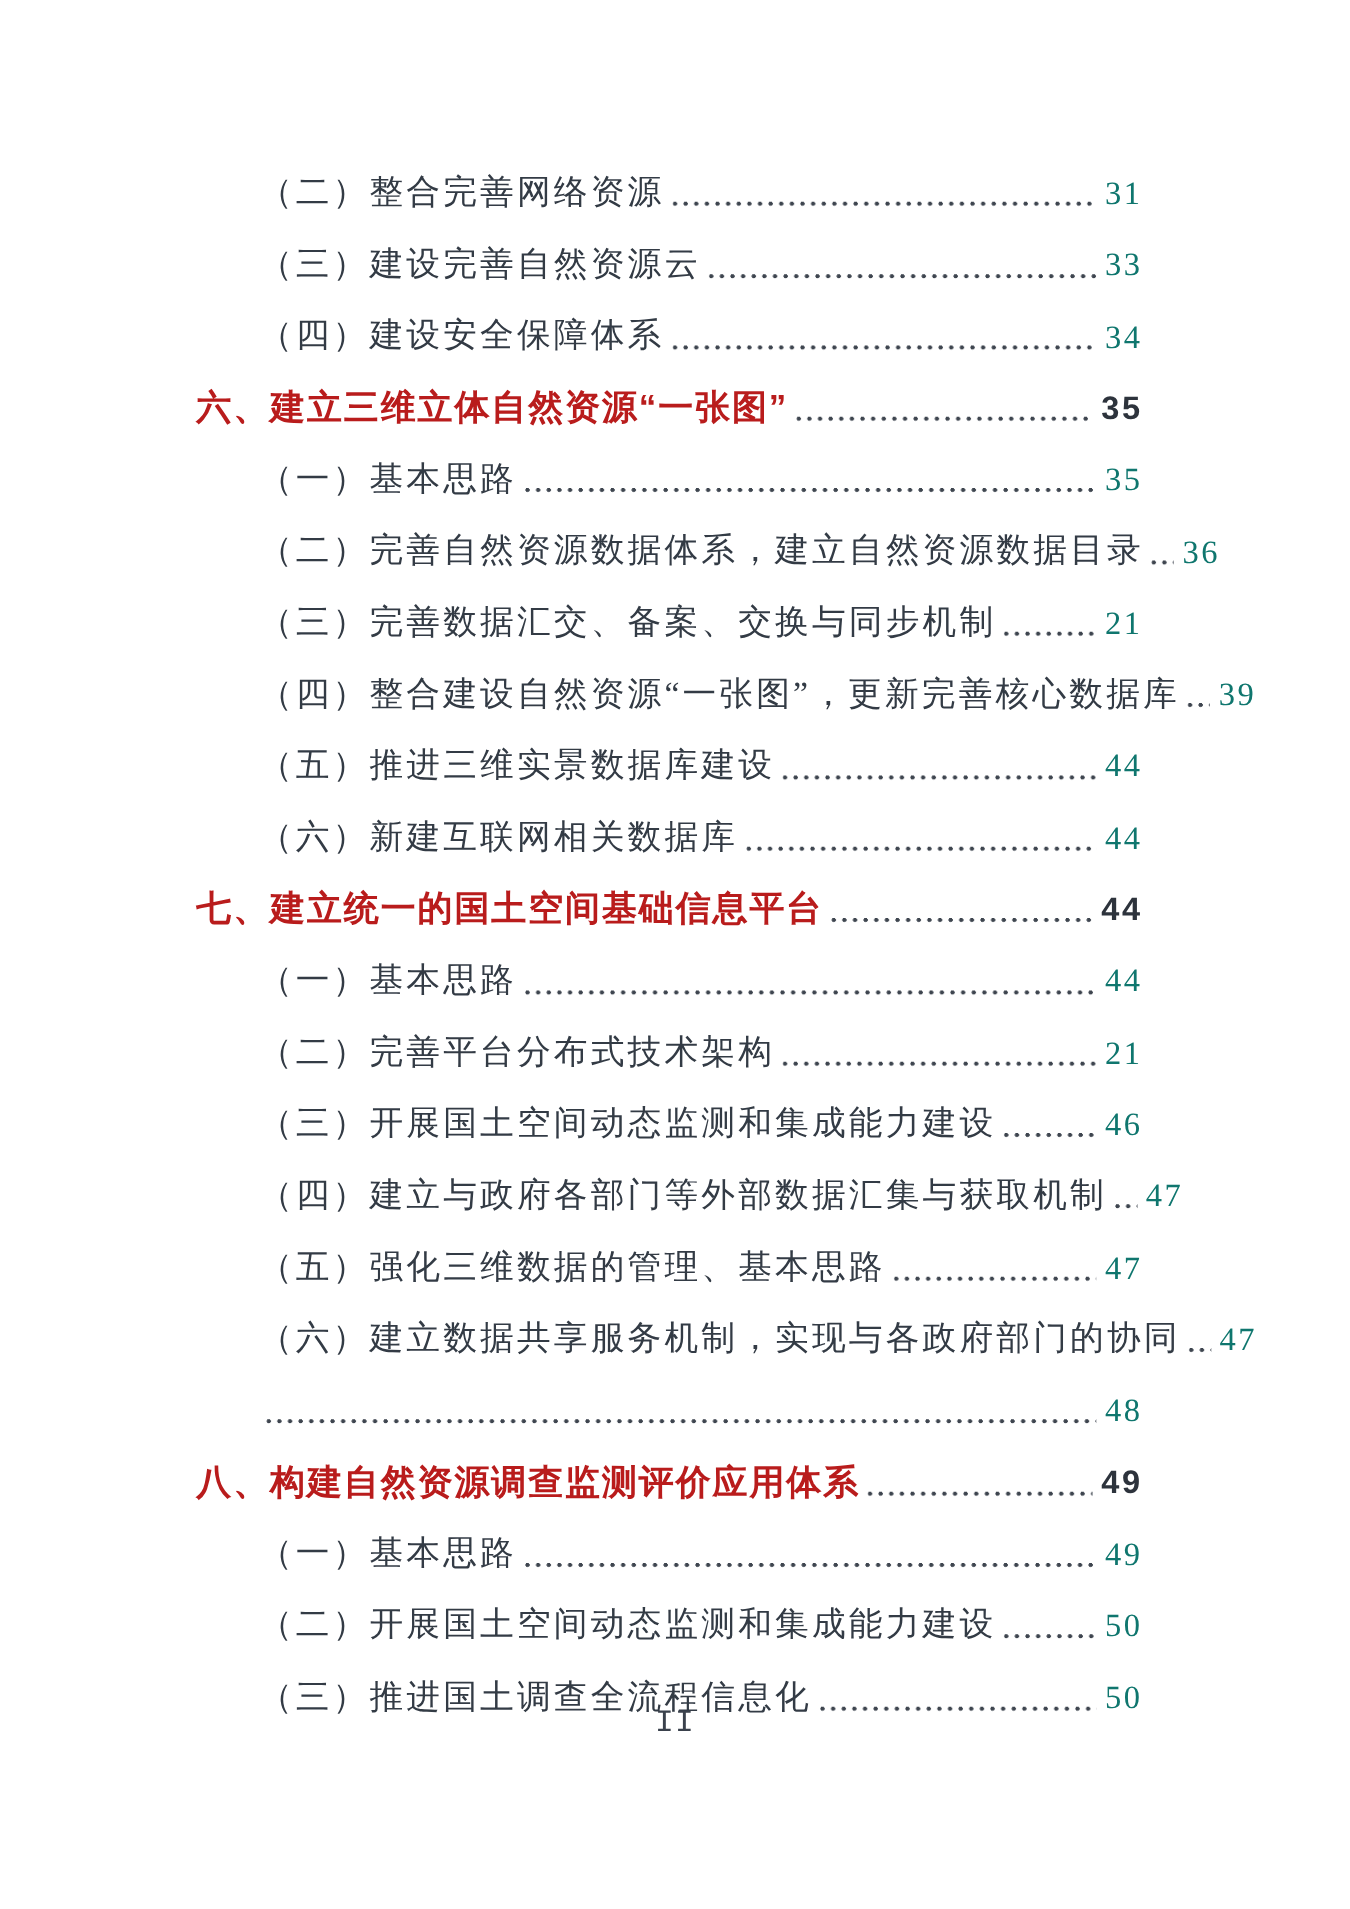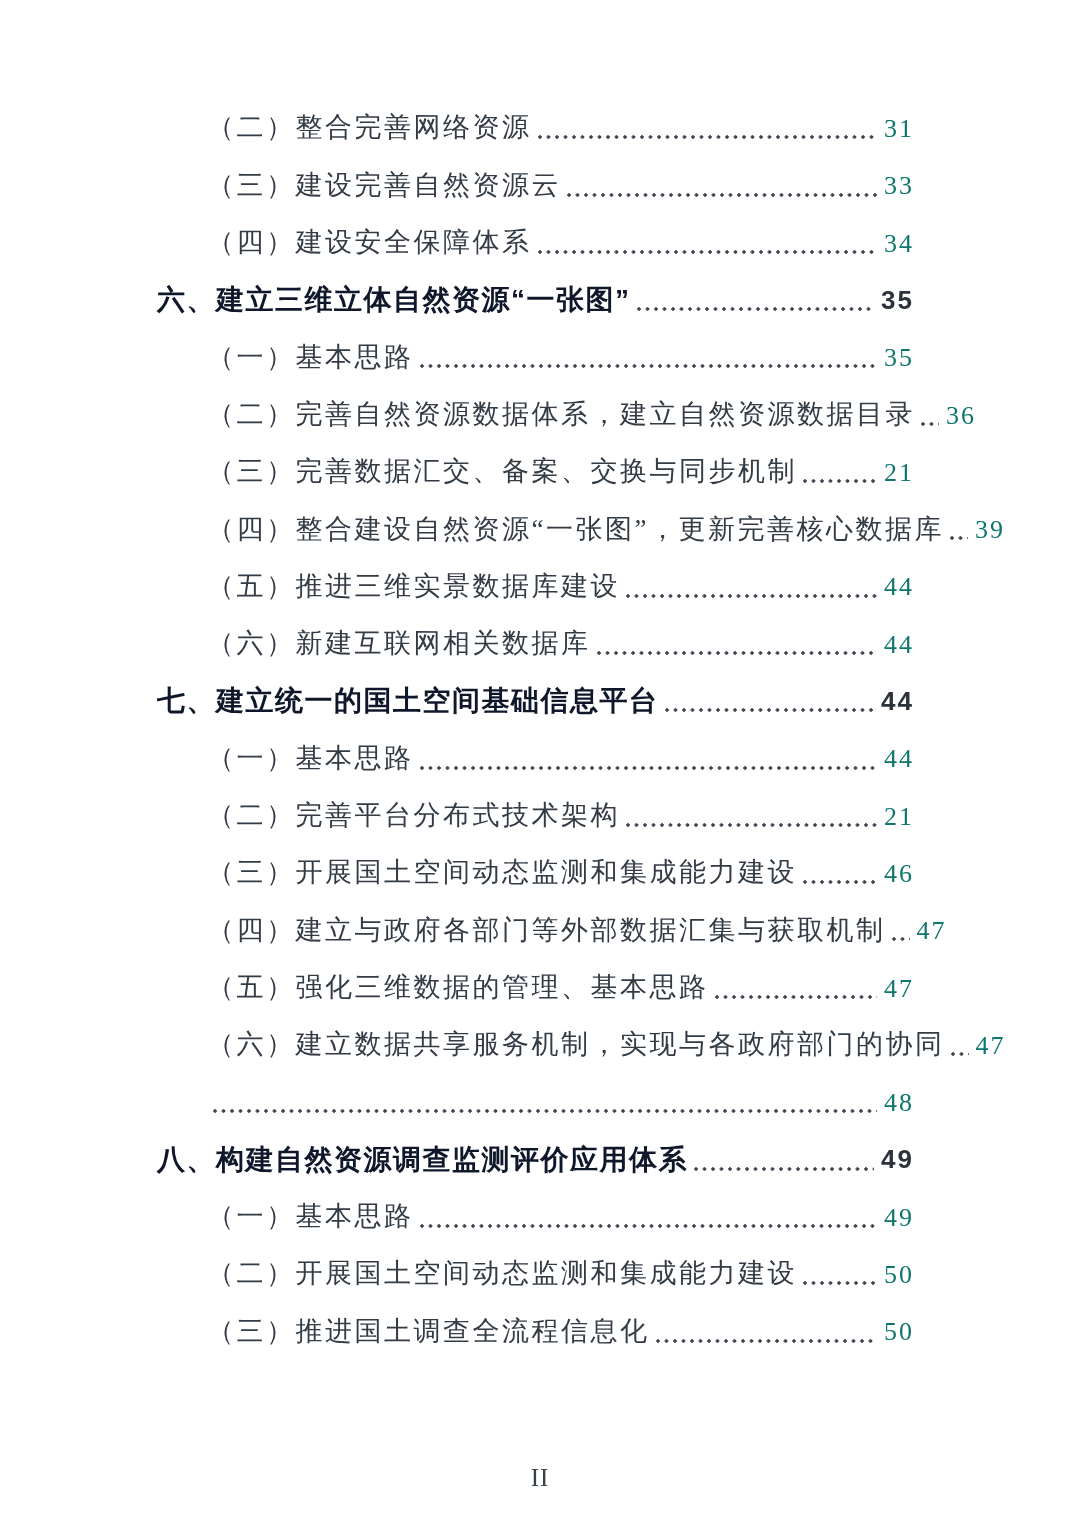--- a/index.html
+++ b/index.html
@@ -11,21 +11,21 @@
     position: relative;
     width: 1080px;
     height: 1527px;
     margin: 0 auto;
     background: #ffffff;
     font-family: "Liberation Serif", "DejaVu Serif", serif;
     color: #333b45;
     overflow: hidden;
   }
   .toc {
-    padding: 87px 166px 0 157px;
+    padding: 113px 166px 0 157px;
   }
   .toc-row {
     height: 57.3px;
     display: flex;
     align-items: flex-end;
     white-space: nowrap;
   }
   .toc-row.sub {
     padding-left: 50px;
   }
@@ -33,21 +33,21 @@
     font-size: 27px;
     line-height: 1.18;
     letter-spacing: 2.5px;
     color: #333b45;
   }
   .toc-row.chapter .toc-label {
     font-family: "Liberation Sans", "DejaVu Sans", sans-serif;
     font-weight: bold;
     font-size: 28px;
     letter-spacing: 1.5px;
-    color: #0f172a;
+    color: #b91c1c;
     margin-top: 33px;
   }
   .toc-leader {
     flex: 1;
     height: 10px;
     margin: 0 2px 4px 6px;
     background-image: radial-gradient(circle at 2px 7px, #3e454f 1.5px, transparent 1.9px);
     background-size: 8.5px 10px;
     background-repeat: repeat-x;
     min-width: 18px;
@@ -62,25 +62,26 @@
   .toc-row.chapter .toc-page {
     font-family: "Liberation Sans", "DejaVu Sans", sans-serif;
     font-weight: bold;
     font-size: 26px;
     color: #2d333c;
   }
   .footer {
     position: absolute;
     left: 0;
     right: 0;
-    top: 1464px;
+    top: 1364px;
     text-align: center;
     font-size: 25px;
     letter-spacing: 1px;
     color: #3a414c;
+    font-family: Liberation Mono, monospace;
   }
 </style>
 </head>
 <body>
 
 <div class="page">
   <div class="toc">
 
     <div class="toc-row sub">
       <span class="toc-label">（二）整合完善网络资源</span>

